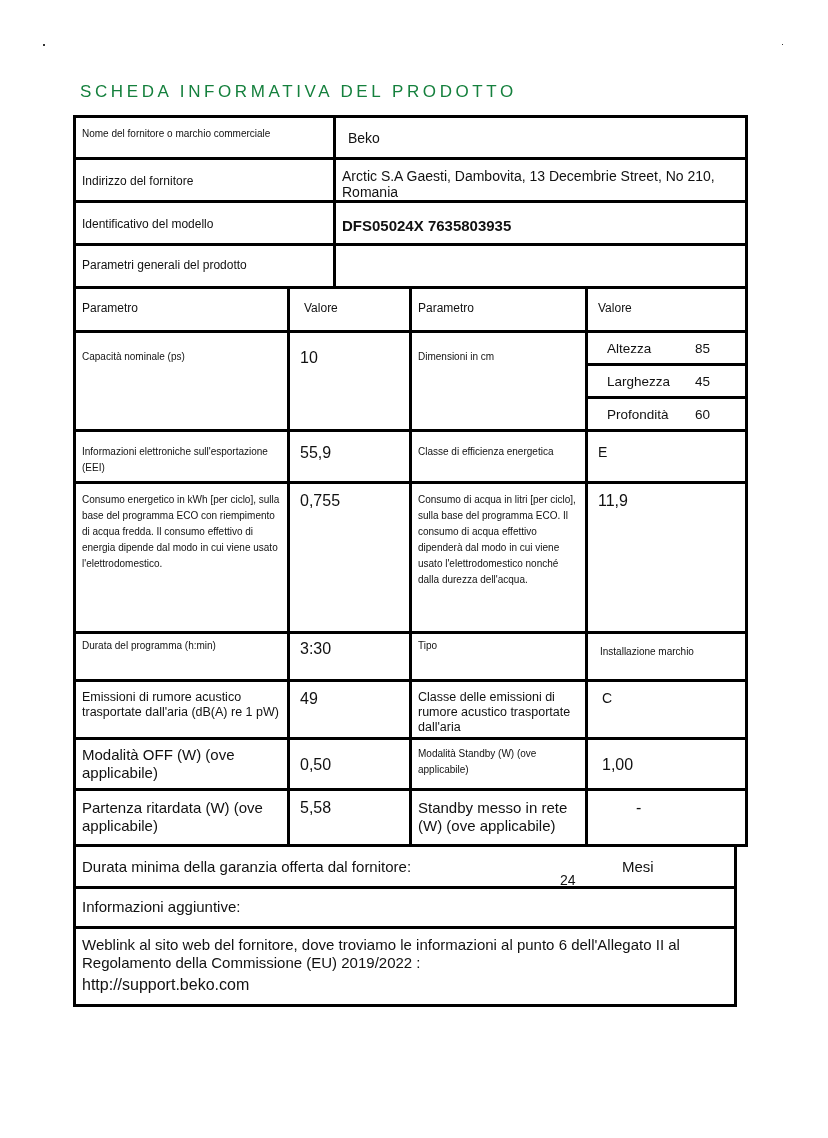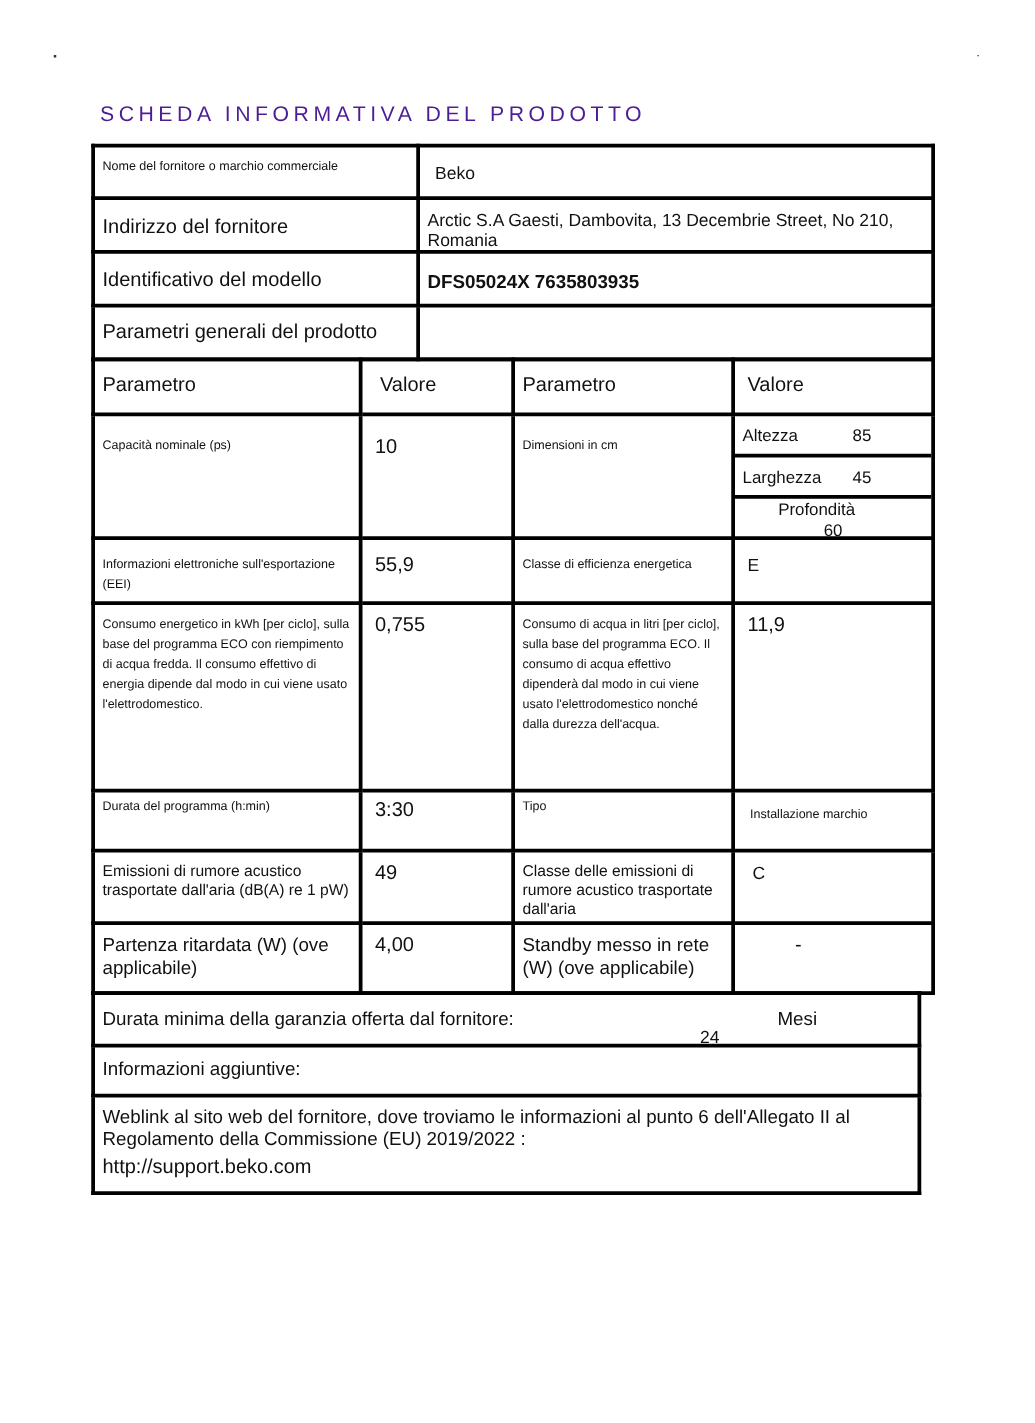--- a/index.html
+++ b/index.html
@@ -1,29 +1,29 @@
 <!DOCTYPE html>
 <html><head>
 <meta charset="utf-8">
 <style>
   html, body { margin: 0; padding: 0; background: #ffffff; }
   body { width: 828px; height: 1138px; position: relative; font-family: "Liberation Sans", sans-serif; color: #111; overflow: hidden; }
   .dot { position: absolute; width: 2px; height: 2px; background: #333; }
-  .title { position: absolute; left: 80px; top: 82px; font-size: 17px; letter-spacing: 3.6px; color: #4c1d95; }
+  .title { position: absolute; left: 80px; top: 82px; font-size: 17px; letter-spacing: 3.6px; color: #15803d; }
   .sheet { position: absolute; left: 73px; top: 115px; width: 672px; }
   table { border-collapse: collapse; width: 664px; table-layout: fixed; }
   td { border: 3px solid #000; vertical-align: top; padding: 0 6px; font-size: 14px; line-height: 17px; }
   .lbl-sm { font-size: 10px; line-height: 16px; }
   .lbl-xs { font-size: 12.5px; line-height: 15px; }
-  .big { font-size: 16px; line-height: 19px; margin-top: 46px; }
+  .big { font-size: 12px; line-height: 19px; margin-top: 46px; }
   .val { font-size: 16px; }
   .bold { font-weight: bold; }
   .dim-row { display: flex; align-items: center; height: 30px; border-bottom: 3px solid #000; padding: 0 6px; font-size: 13.5px; }
-  .dim-row:last-child { border-bottom: none; flex-direction: column; }
-  .dim-label { width: 88px; }
+  .dim-row:last-child { border-bottom: none; }
+  .dim-label { width: 88px; margin-left: 13px; }
   .dims-cell { padding: 0; }
 </style>
 </head>
 <body>
 
 <div class="dot" style="left:43px;top:44px;"></div>
 <div class="dot" style="left:782px;top:44px;width:1px;height:1px;"></div>
 
 <div class="title">SCHEDA INFORMATIVA DEL PRODOTTO</div>
 
@@ -104,23 +104,29 @@
       <td class="val" style="padding-top:6px;padding-left:10px">3:30</td>
       <td class="lbl-sm" style="padding-top:4px">Tipo</td>
       <td class="lbl-sm" style="padding-top:10px;padding-left:12px">Installazione marchio</td>
     </tr>
     <tr style="height:58px">
       <td class="lbl-xs" style="padding-top:8px">Emissioni di rumore acustico trasportate dall'aria (dB(A) re 1 pW)</td>
       <td class="val" style="padding-top:8px;padding-left:10px">49</td>
       <td class="lbl-xs" style="padding-top:8px">Classe delle emissioni di rumore acustico trasportate dall'aria</td>
       <td style="padding-top:8px;padding-left:14px">C</td>
     </tr>
+    <tr style="height:51px">
+      <td style="padding-top:6px;font-size:15px;line-height:18px">Modalità OFF (W) (ove applicabile)</td>
+      <td class="val" style="padding-top:16px;padding-left:10px">0,50</td>
+      <td class="lbl-sm" style="padding-top:6px">Modalità Standby (W) (ove applicabile)</td>
+      <td class="val" style="padding-top:16px;padding-left:14px">1,00</td>
+    </tr>
     <tr style="height:56px">
       <td style="padding-top:8px;font-size:15px;line-height:18px">Partenza ritardata (W) (ove applicabile)</td>
-      <td class="val" style="padding-top:8px;padding-left:10px">4,00</td>
+      <td class="val" style="padding-top:8px;padding-left:10px">5,58</td>
       <td style="padding-top:8px;font-size:15px;line-height:18px">Standby messo in rete (W) (ove applicabile)</td>
       <td class="val" style="padding-top:8px;padding-left:48px">-</td>
     </tr>
   </tbody>
     </table>
 
   <table style="margin-top:-3px">
     <tbody>
         <tr style="height:42px">
       <td style="padding-top:11px;font-size:15px;position:relative">

